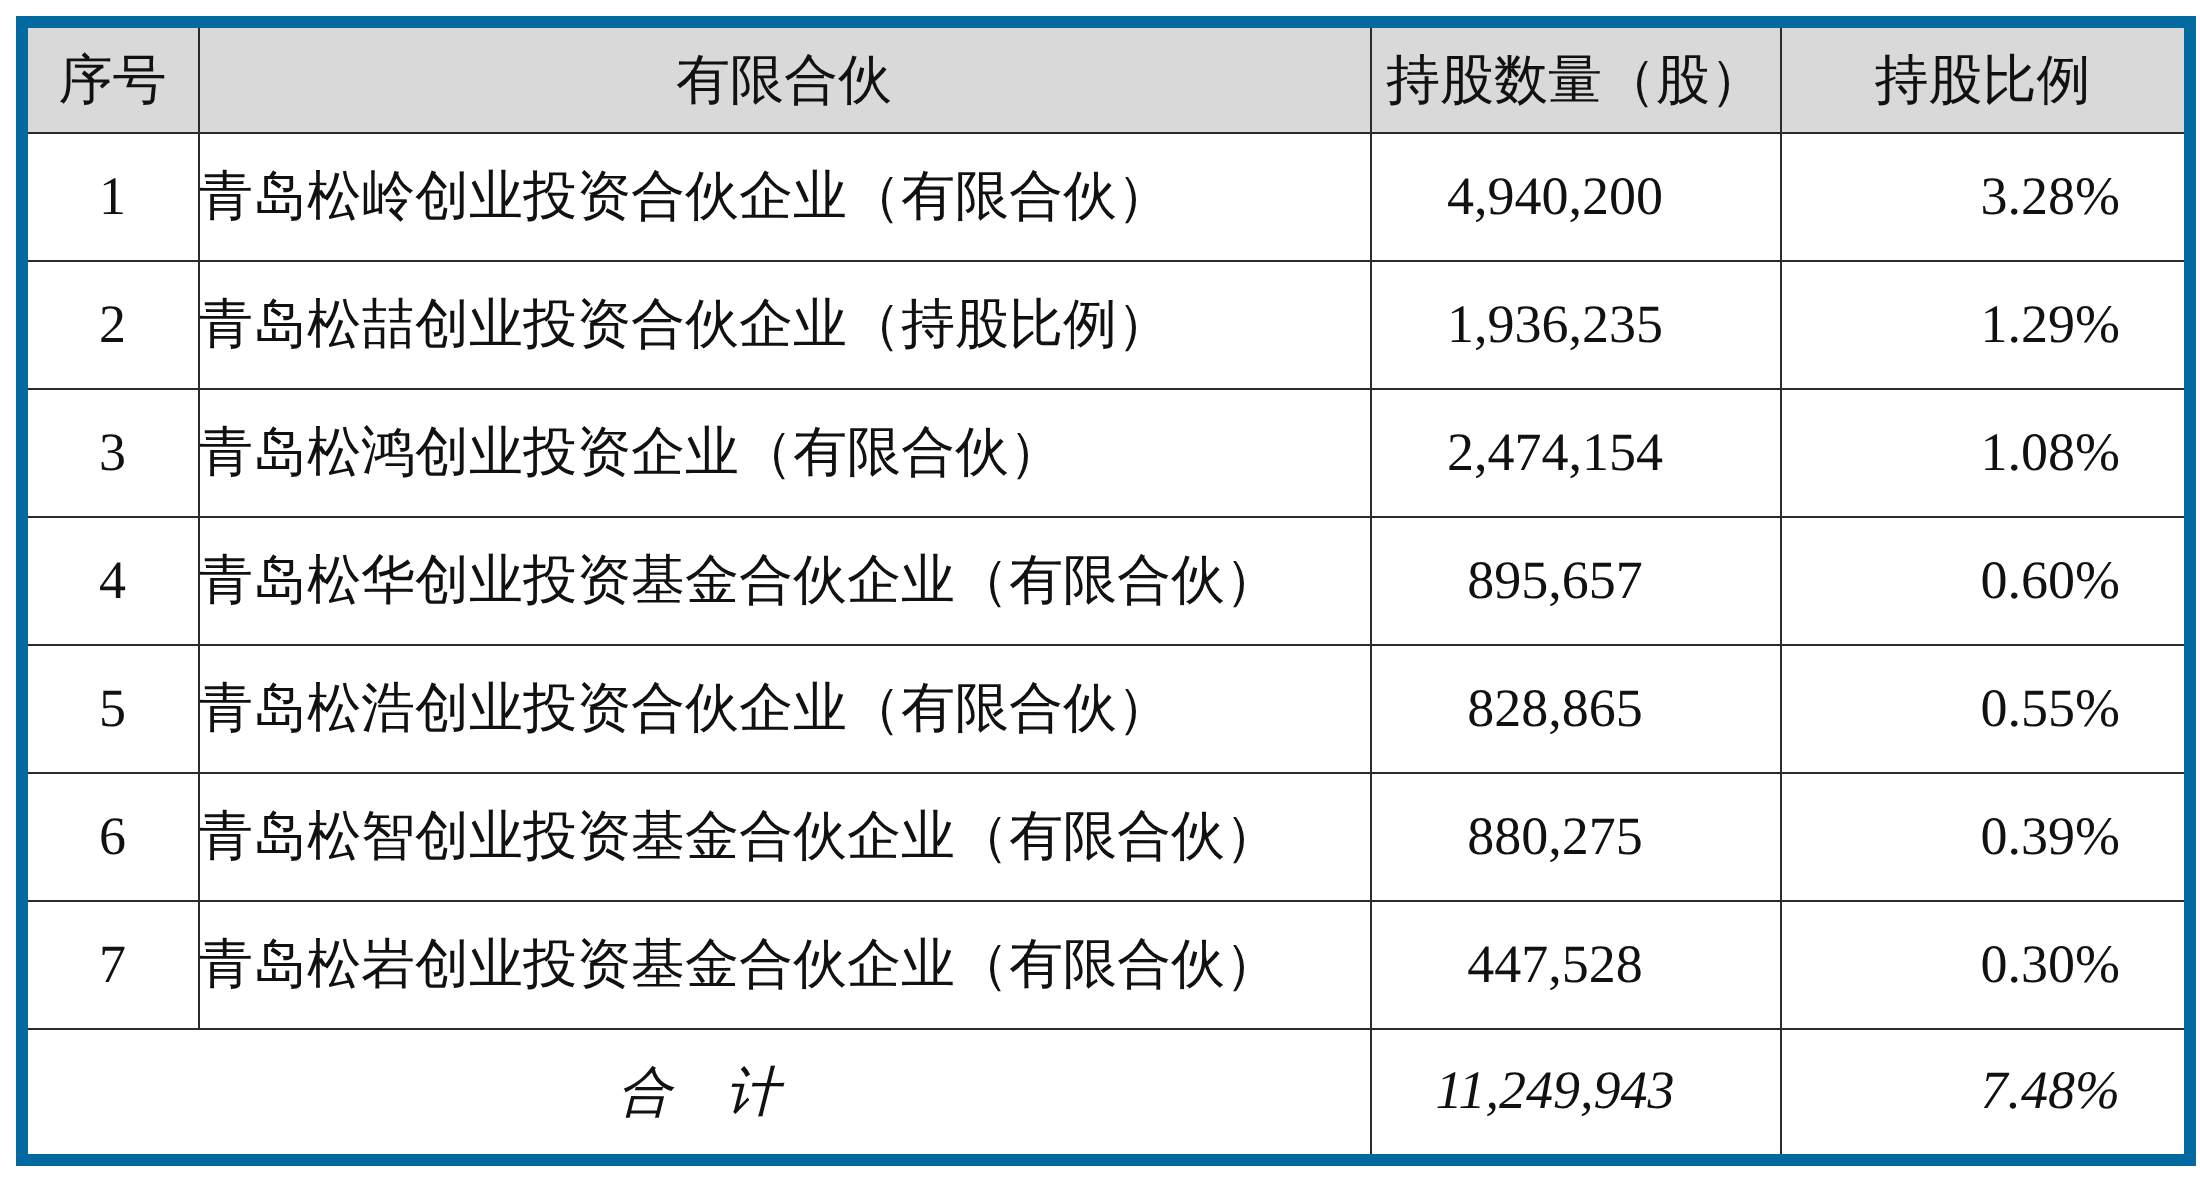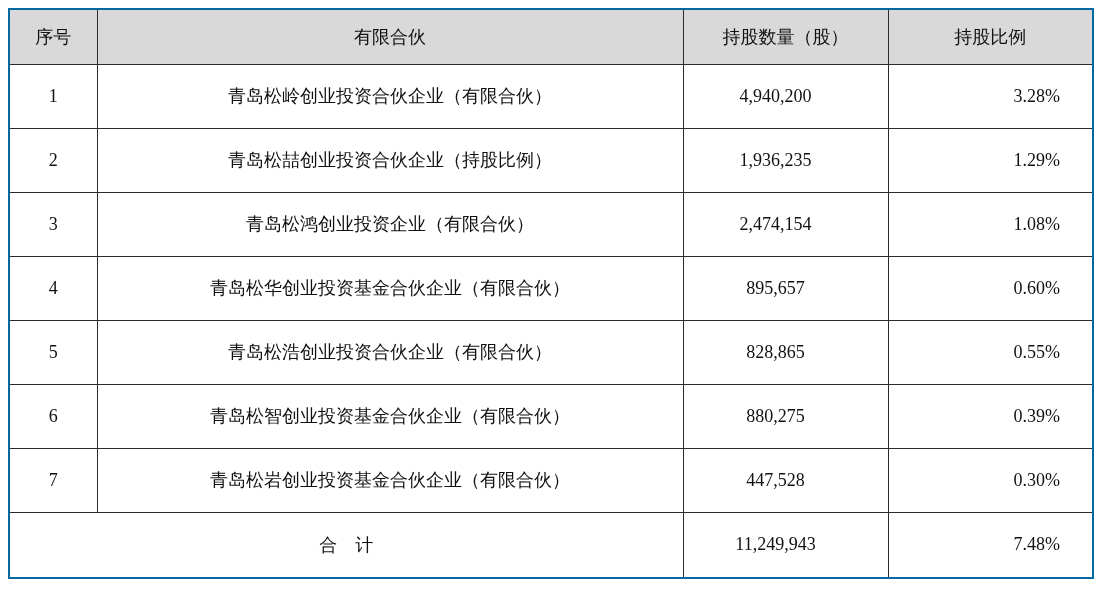--- a/index.html
+++ b/index.html
@@ -15,22 +15,22 @@
     width: 1100px;
     height: 592px;
     box-sizing: border-box;
     padding: 8px;
     background: #ffffff;
   }
   table.shareholder-table {
     border-collapse: collapse;
     table-layout: fixed;
     width: 1084px;
-    border: 2px solid #0369a1;
-    font-size: 18px;
+    border: 6px solid #0369a1;
+    font-size: 27px;
   }
   .shareholder-table th,
   .shareholder-table td {
     border: 1px solid #2b2b2b;
     box-sizing: border-box;
     padding: 0;
     overflow: hidden;
     white-space: nowrap;
   }
   .shareholder-table thead tr {
@@ -40,27 +40,27 @@
     background: #d9d9d9;
     font-weight: normal;
     text-align: center;
     vertical-align: middle;
   }
   .shareholder-table tbody tr.data-row {
     height: 64px;
   }
   .shareholder-table tbody tr.total-row {
     height: 66px;
+    font-style: italic;
   }
   td.c-no {
     text-align: center;
     vertical-align: middle;
   }
   td.c-name {
-    text-align: center;
     vertical-align: middle;
     margin-left: 28px;
   }
   td.c-num {
     text-align: center;
     vertical-align: middle;
     padding-right: 20px;
   }
   td.c-pct {
     text-align: right;

